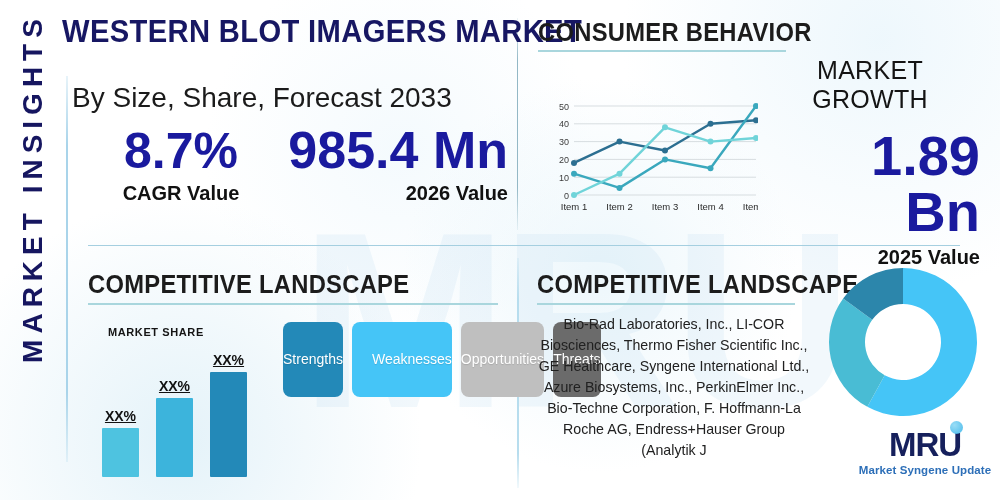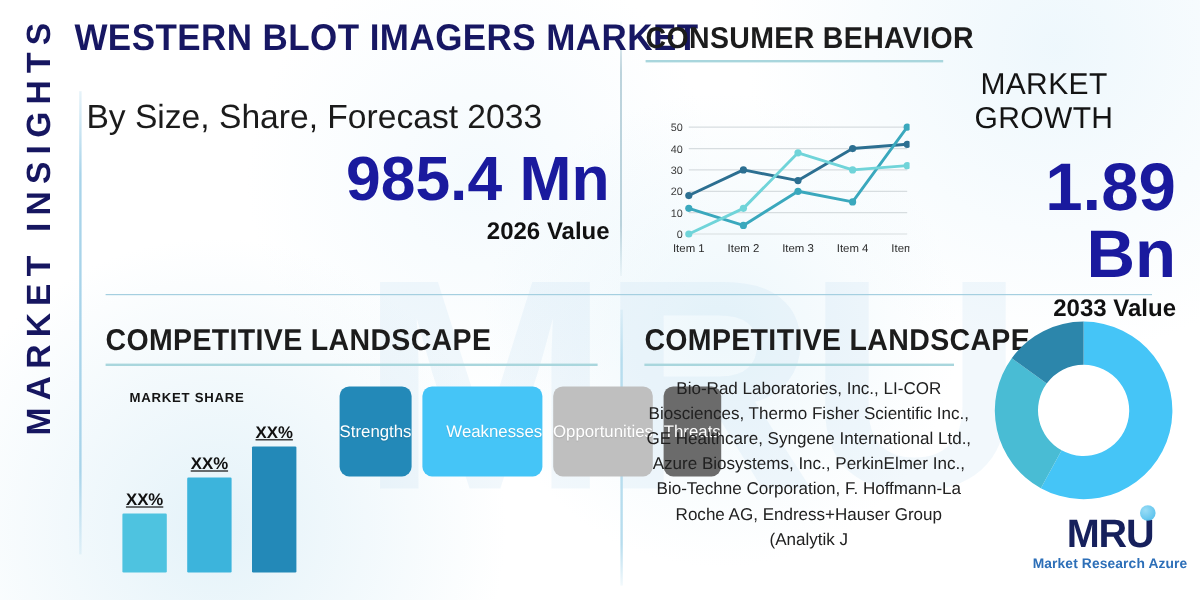--- a/index.html
+++ b/index.html
@@ -123,32 +123,36 @@
   <div class="rail">MARKET INSIGHTS</div>
   <div class="rail-line"></div>
 
   <div class="v-div-top"></div>
   <div class="v-div-bot"></div>
   <div class="h-div"></div>
 
   <div class="main-title">WESTERN BLOT IMAGERS MARKET</div>
   <div class="subtitle">By Size, Share, Forecast 2033</div>
 
+  <div class="stat" id="stat-cagr">
+    <div class="num">8.7%</div>
+    <div class="lbl">CAGR Value</div>
+  </div>
   <div class="stat" id="stat-2026">
     <div class="num">985.4 Mn</div>
     <div class="lbl">2026 Value</div>
   </div>
 
   <div class="sec-head" id="head-consumer">CONSUMER BEHAVIOR</div>
   <div class="sec-rule" id="rule-consumer"></div>
 
   <div class="market-growth">MARKET GROWTH</div>
   <div class="stat" id="stat-2033">
     <div class="num">1.89 Bn</div>
-    <div class="lbl">2033 Value</div>
+    <div class="lbl">2025 Value</div>
   </div>
 
   <div class="linechart">
     <svg id="line-svg" width="210" height="118" viewBox="0 0 210 118">
         <line x1="26" x2="208" y1="95" y2="95" stroke="#d7dde0" stroke-width="1"></line>
         <text x="21" y="98.5" text-anchor="end" font-size="9" fill="#3c3c3c" font-family="&quot;Liberation Sans&quot;, sans-serif">0</text>
         <line x1="26" x2="208" y1="77.2" y2="77.2" stroke="#d7dde0" stroke-width="1"></line>
         <text x="21" y="80.7" text-anchor="end" font-size="9" fill="#3c3c3c" font-family="&quot;Liberation Sans&quot;, sans-serif">10</text>
         <line x1="26" x2="208" y1="59.4" y2="59.4" stroke="#d7dde0" stroke-width="1"></line>
         <text x="21" y="62.9" text-anchor="end" font-size="9" fill="#3c3c3c" font-family="&quot;Liberation Sans&quot;, sans-serif">20</text>
@@ -221,16 +225,16 @@
         <path d="M 40.35022811647308 140.8466943232459 A 74 74 0 0 1 16.132742416253883 32.50389133035699 L 45.257354213751995 53.66416041288603 A 38 38 0 0 0 57.69336038413483 109.29965384166681 Z" fill="#49bcd4"></path>
         <path d="M 16.132742416253883 32.50389133035699 A 74 74 0 0 1 75.99999999999999 2 L 76 38 A 38 38 0 0 0 45.257354213751995 53.66416041288603 Z" fill="#2c86ab"></path>
       </svg>
   </div>
 
   <div class="logo">
     <div class="logo-mark">
       <span>MRU</span>
       <span class="bubble"></span>
     </div>
-    <div class="logo-sub">Market Research Azure</div>
+    <div class="logo-sub">Market Syngene Update</div>
   </div>
 
 </div>
 
 </body></html>

